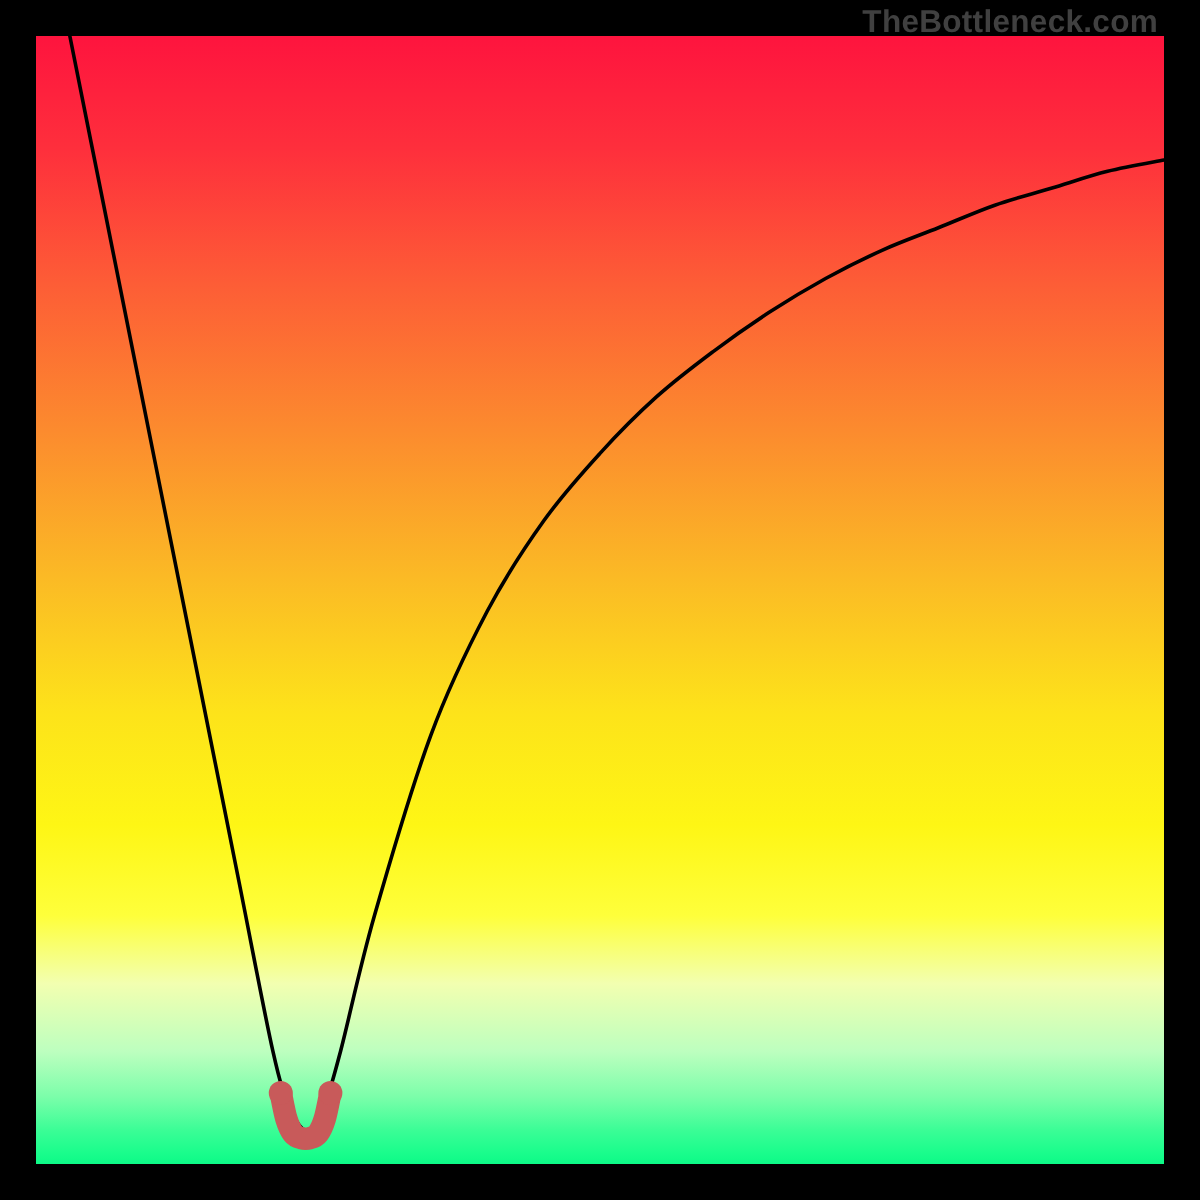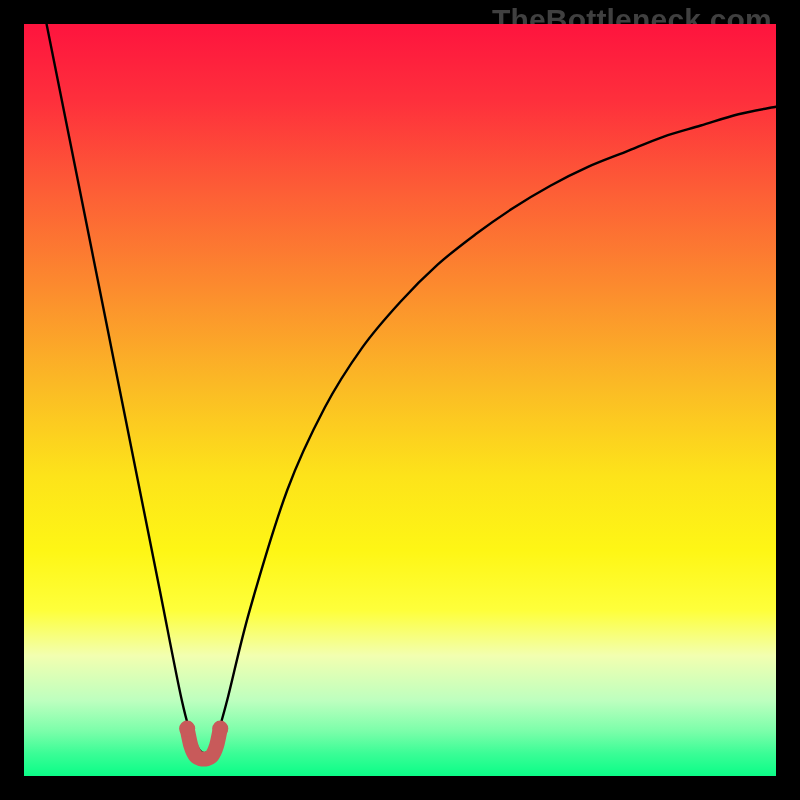--- a/index.html
+++ b/index.html
@@ -48,21 +48,21 @@
       #3bfd96 97%,
       #1afd8c 99%,
       #0dfa87 100%
     );
   }
   .watermark {
     position: absolute;
     top: 3px;
     right: 28px;
     color: #404040;
-    font-size: 30px;
+    font-size: 21px;
     font-weight: 600;
     letter-spacing: 0.2px;
     user-select: none;
   }
   svg.curves {
     position: absolute;
     left: 0;
     top: 0;
     width: 752px;
     height: 752px;

